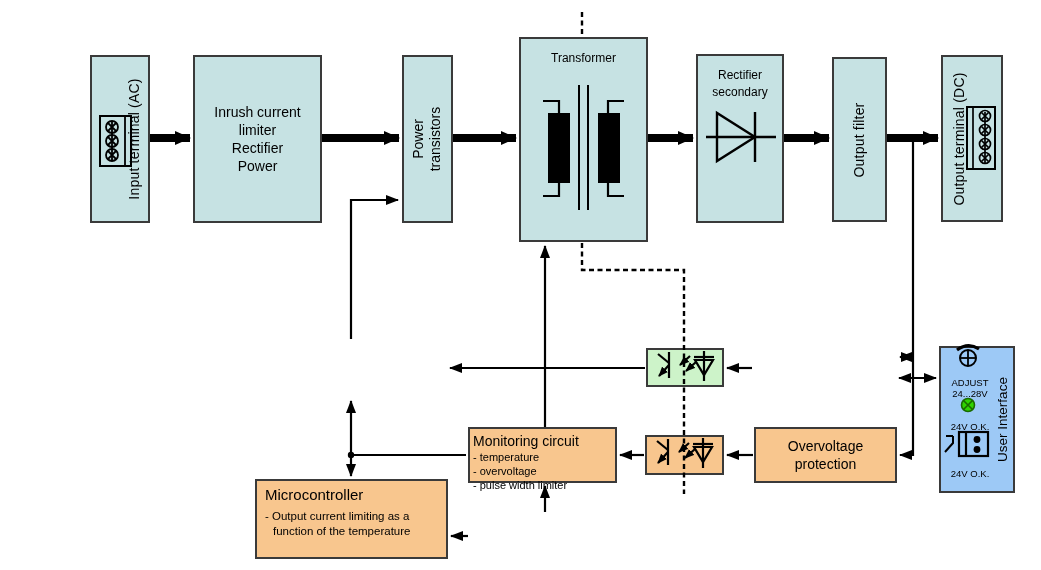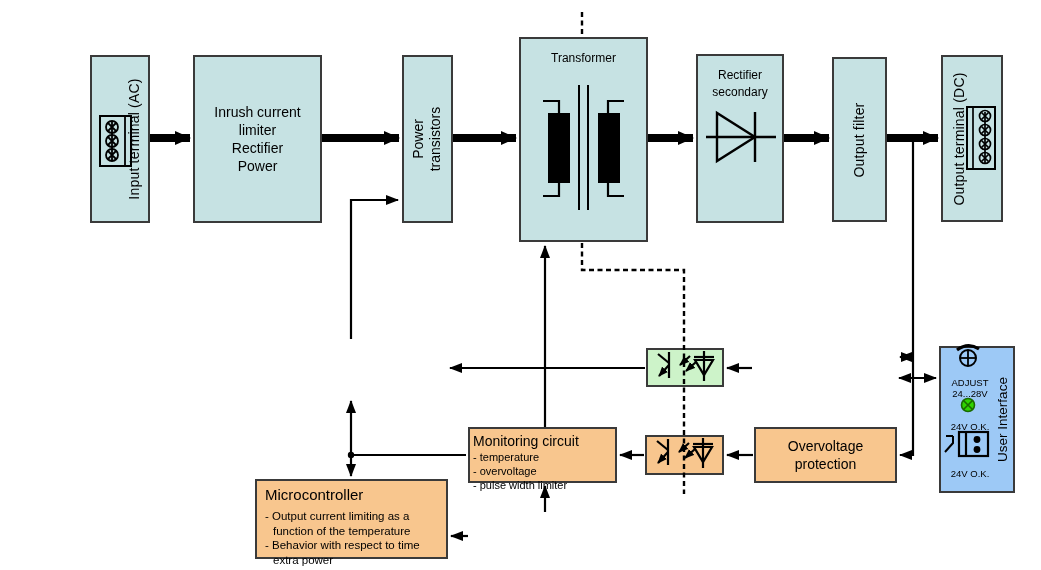--- a/index.html
+++ b/index.html
@@ -100,21 +100,20 @@
   <div class="box orange" style="left:754px;top:427px;width:143px;height:56px">
     <div class="lbl">
       <div>Overvoltage</div>
       <div>protection</div>
     </div>
   </div>
 
   <div class="box orange listbox" id="microcontroller" style="left:255px;top:479px;width:193px;height:80px">
     <div class="title">Microcontroller</div>
     <div class="item">- Output current limiting as a function of the temperature</div>
-    <div class="item">- Behavior with respect to time extra power</div>
   </div>
 
 
   <div class="box blue" style="left:939px;top:346px;width:76px;height:147px">
     <span class="uilabel" style="top:29px">ADJUST</span>
     <span class="uilabel" style="top:40px">24...28V</span>
     <span class="uilabel" style="top:73px">24V O.K.</span>
     <span class="uilabel" style="top:120px">24V O.K.</span>
     <div class="uititle">
       <span>User Interface</span>

